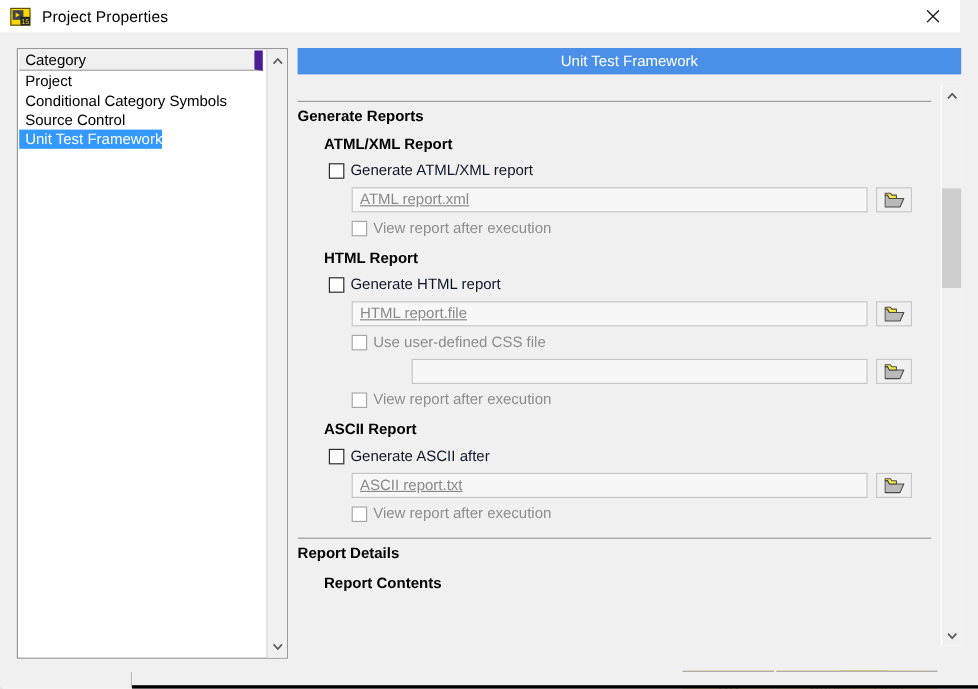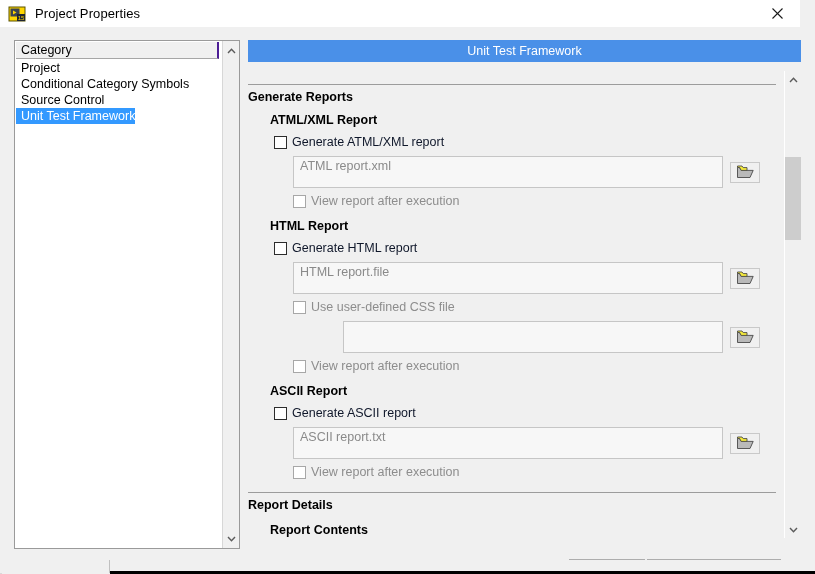--- a/index.html
+++ b/index.html
@@ -69,21 +69,21 @@
     width: 226px; height: 509px;
     background: #ffffff;
     border: 1px solid #9a9a9a;
     box-sizing: border-box;
   }
   #category-header {
     position: absolute;
     left: 1px; top: 1px;
     width: 203px; height: 17px;
     background: #f0f0f0;
-    border-right: 2px solid #4c1d95;
+    border-right: 7px solid #4c1d95;
     border-bottom: 1px solid #a6a6a6;
     box-sizing: border-box;
     font-size: 12.5px;
     padding-left: 5px;
     line-height: 16px;
     color: #000;
   }
   #category-items {
     position: absolute;
     left: 1px; top: 19px;
@@ -188,30 +188,31 @@
   .cb-label.disabled { color: #8d8d8d; }
 
   .field-row {
     display: flex;
     align-items: center;
     margin-top: 7px;
   }
   .field-row.indent1 { margin-left: 45px; }
   .field-row.indent2 { margin-left: 95px; }
   .text-field {
-    height: 32px;
+    height: 21px;
     background: #f7f7f7;
     border: 1px solid #c6c6c6;
     box-sizing: border-box;
     font-size: 12.5px;
     color: #8a8a8a;
     line-height: 19px;
     padding-left: 6px;
     white-space: nowrap;
     overflow: hidden;
+    text-decoration: underline;
   }
   .browse-btn {
     width: 30px; height: 21px;
     margin-left: 7px;
     background: #f0f0f0;
     border: 1px solid #c9c9c9;
     box-sizing: border-box;
     display: flex; align-items: center; justify-content: center;
     flex: none;
     cursor: default;
@@ -413,21 +414,21 @@
 
         <div class="cb-row indent2" style="margin-top:6px;">
           <span class="checkbox disabled"></span>
           <span class="cb-label disabled">View report after execution</span>
         </div>
 
         <div class="sub-title" style="margin-top:11px;">ASCII Report</div>
 
         <div class="cb-row indent1">
           <span class="checkbox"></span>
-          <span class="cb-label">Generate ASCII report</span>
+          <span class="cb-label">Generate ASCII after</span>
         </div>
 
         <div class="field-row indent1">
           <div class="text-field" style="width:430px;">ASCII report.txt</div>
           <div class="browse-btn">
             <svg width="17" height="14" viewBox="0 0 17 14">
               <path d="M0.5 2.5 L0.5 12.5 L13 12.5 L16.2 5.4 L4.2 5.4 L2.6 2.5 Z" fill="#b9b9b9" stroke="#4a4a4a" stroke-width="0.9" stroke-linejoin="round"></path>
               <path d="M0.5 2.5 L0.5 1 L5 1 L6.2 2.6 L10 2.6 L10 5.4 L4.2 5.4 L2.6 2.5 Z" fill="#f5ea3c" stroke="#4a4a4a" stroke-width="0.9" stroke-linejoin="round"></path>
             </svg>
           </div>

